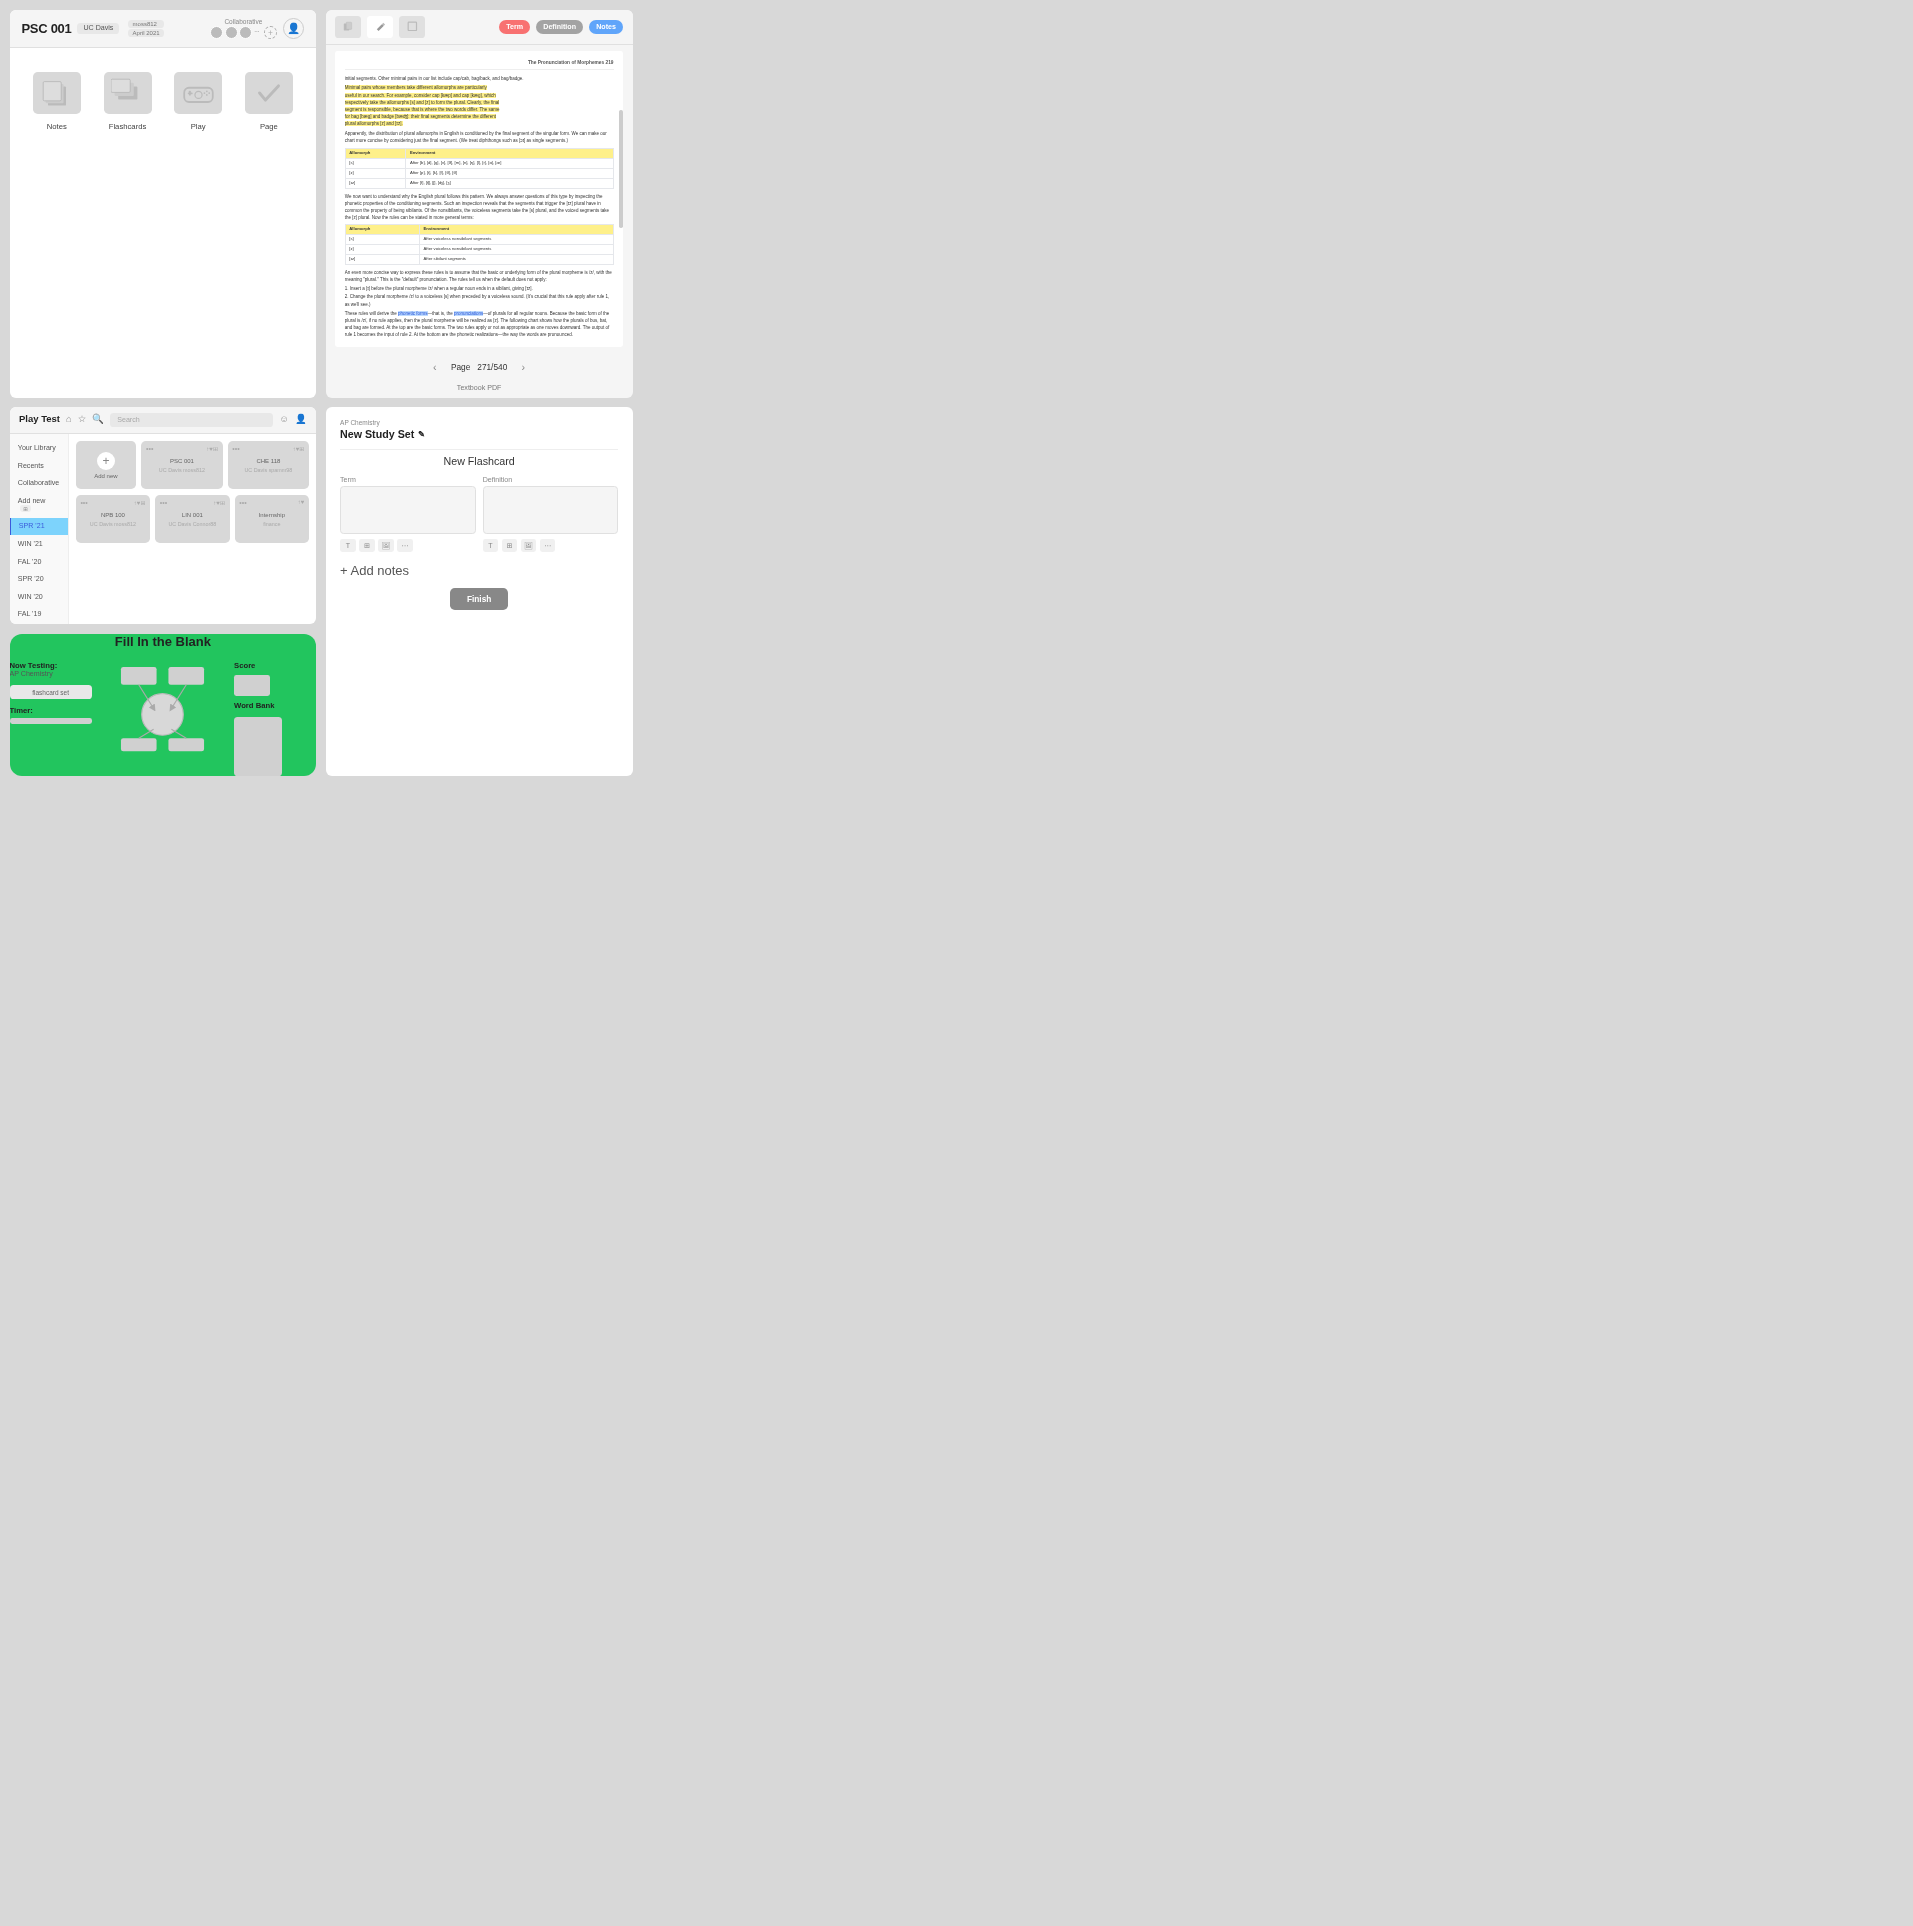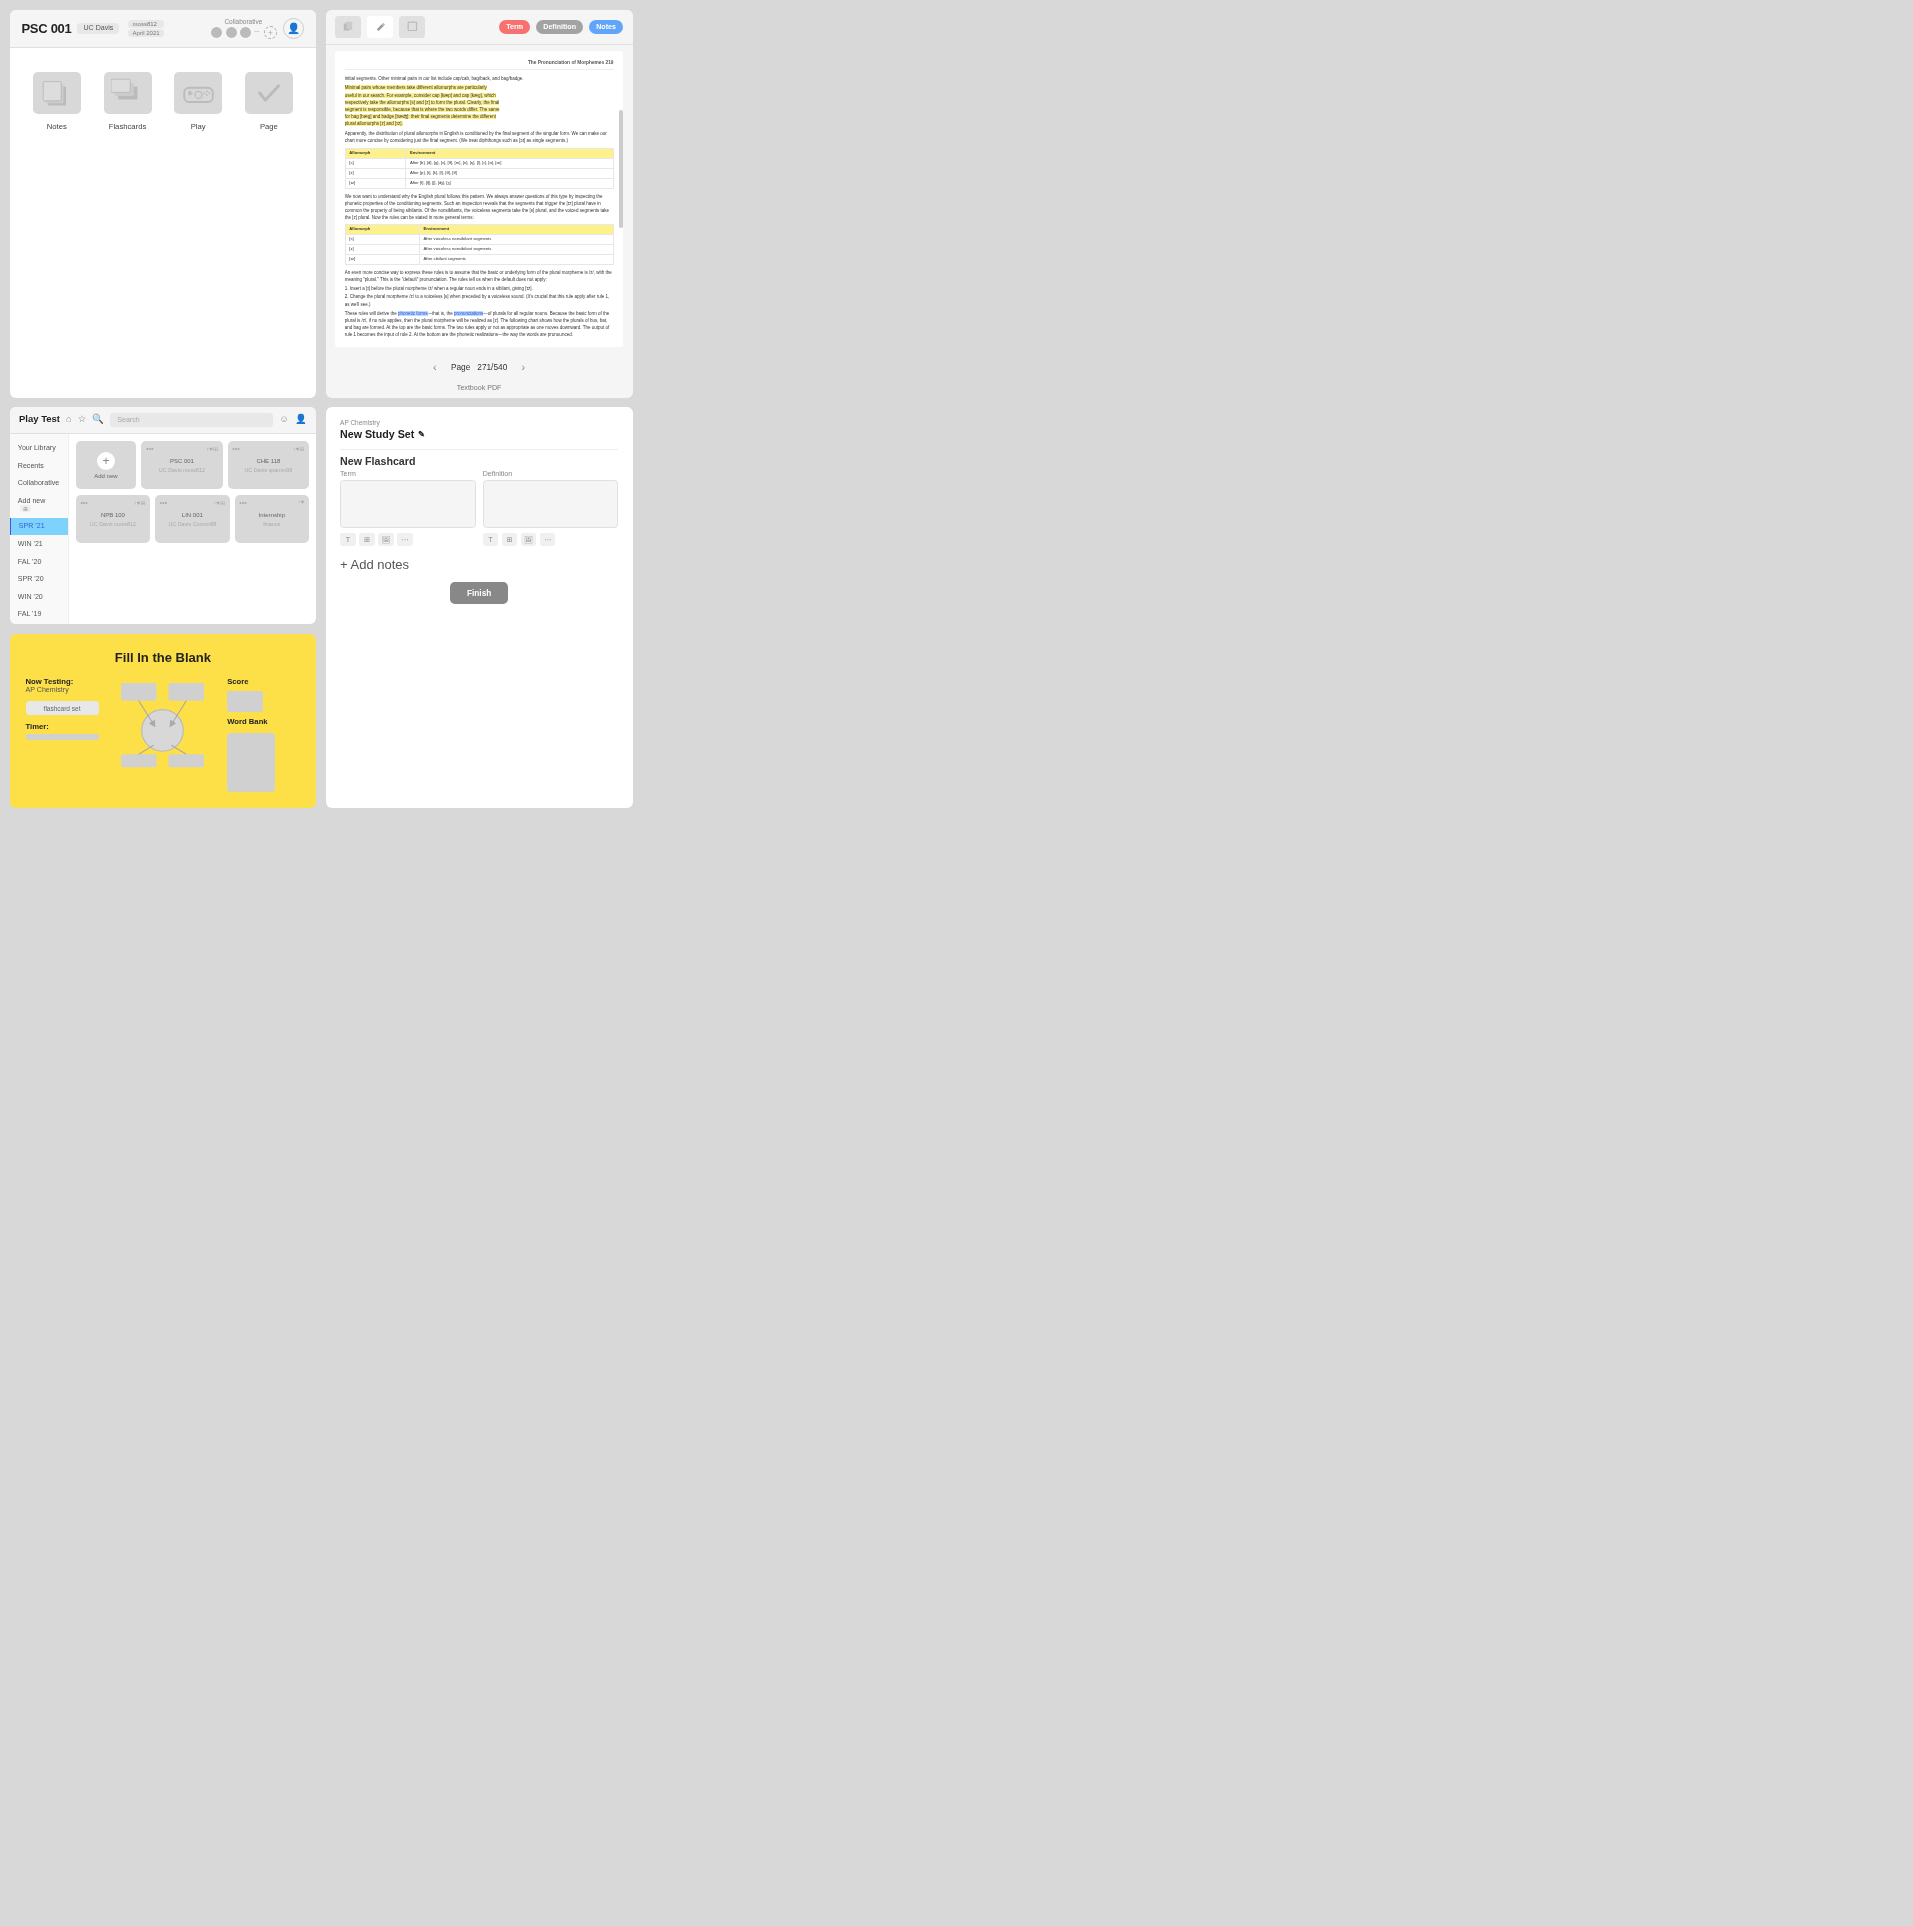--- a/index.html
+++ b/index.html
@@ -399,24 +399,24 @@
       color: #666;
     }
 
     .pt-card-sublabel {
       font-size: 5.4px;
       color: #aaa;
     }
 
     
     .fill-blank-panel {
-      background: #fde047;
-      border-radius: 6px;
+      background: #22c55e;
+      border-radius: 12px;
       overflow: hidden;
-      padding: 16px;
+      padding: 0;
     }
 
     .fill-blank-title {
       text-align: center;
       font-size: 13px;
       font-weight: 700;
       color: #222;
       margin-bottom: 12px;
     }
 
@@ -512,24 +512,25 @@
       align-items: center;
       gap: 3.6px;
       margin-bottom: 9.5px;
     }
 
     .nsp-pencil {
       font-size: 8.3px;
     }
 
     .nsp-flashcard-title {
+      text-align: center;
       font-size: 10.7px;
-      font-weight: 700;
+      font-weight: 400;
       color: #333;
-      margin-bottom: 3px;
+      margin-bottom: 9px;
     }
 
     .nsp-fields {
       display: grid;
       grid-template-columns: 1fr 1fr;
       gap: 7.1px;
       margin-bottom: 7.1px;
     }
 
     .nsp-field {

